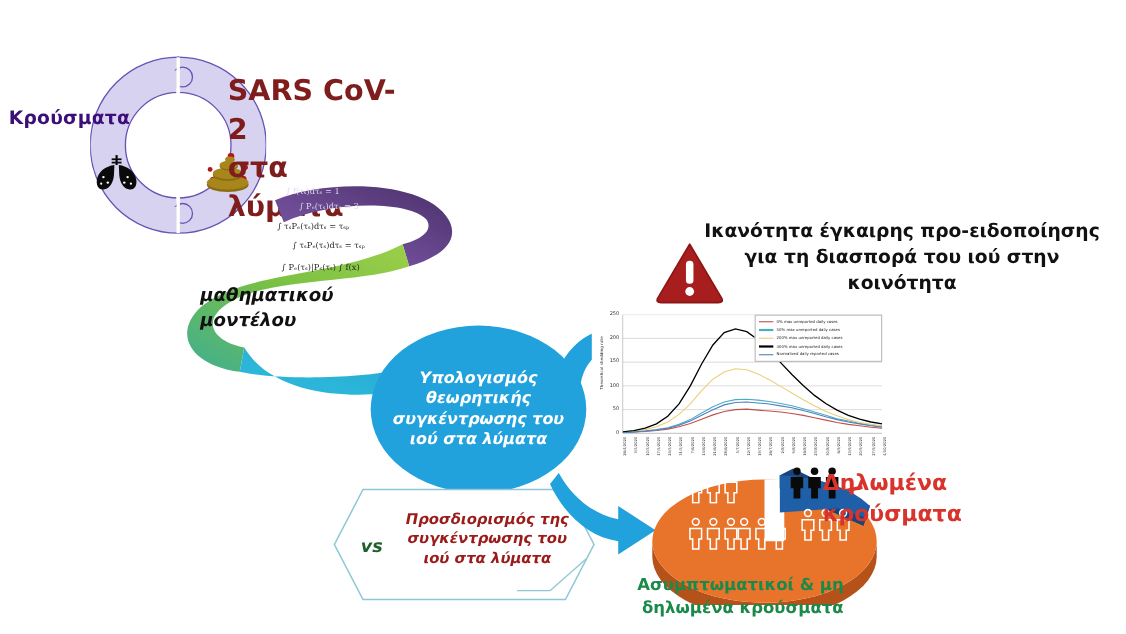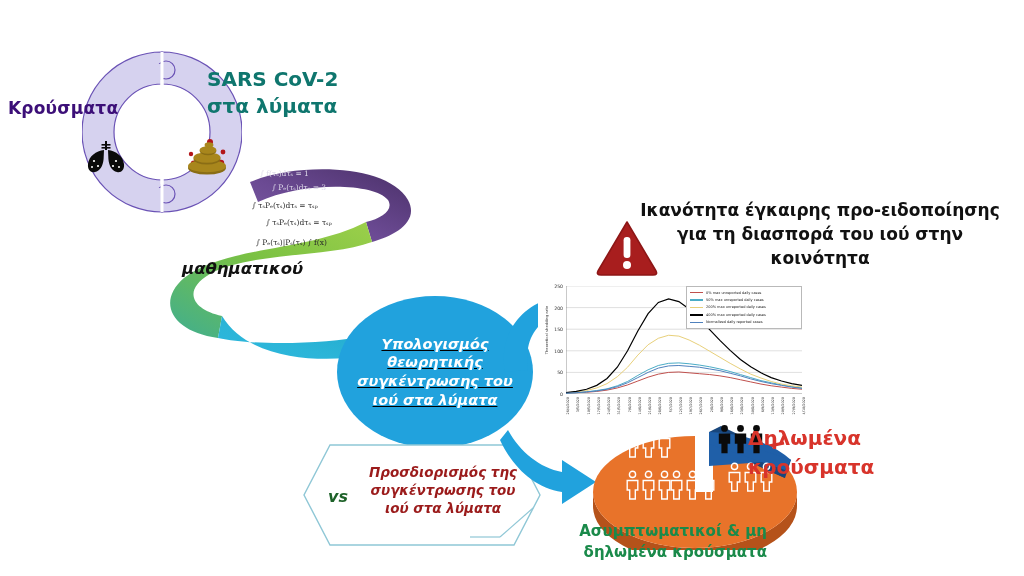--- a/index.html
+++ b/index.html
@@ -16,21 +16,21 @@
   .poop-icon  { position: absolute; left: 185px; top: 138px; width: 44px; height: 38px;
                 font-size: 34px; line-height: 1; }
 
   .lbl-krousmata {
     position: absolute; left: 8px; top: 98px; width: 150px; text-align: left;
     color: #3c0f78; font-weight: bold; font-size: 17px; letter-spacing: .2px;
     font-family: "DejaVu Sans", sans-serif;
   }
   .lbl-sars {
     position: absolute; left: 207px; top: 66px; width: 160px;
-    color: #0f766e; font-weight: bold; font-size: 20px; line-height: 1.35;
+    color: #7f1d1d; font-weight: bold; font-size: 26px; line-height: 1.35;
     font-family: "DejaVu Sans", sans-serif;
   }
 
   
   .ribbon { position: absolute; left: 158px; top: 160px; width: 270px; height: 200px; }
 
   .formula-block {
     position: absolute; left: 250px; top: 166px; width: 130px; height: 105px;
     pointer-events: none;
   }
@@ -44,21 +44,21 @@
   .lbl-anaptyxi {
     position: absolute; left: 182px; top: 258px; width: 150px;
     font-style: italic; font-weight: bold; font-size: 16.5px; line-height: 1.32;
     color: #111; font-family: "DejaVu Sans", sans-serif;
   }
 
   
   .ellipse-main {
     position: absolute; left: 337px; top: 296px; width: 196px; height: 152px;
     border-radius: 50%; background: #21a2dd;
-    display: flex; align-items: center; justify-content: center; text-decoration: underline;
+    display: flex; align-items: center; justify-content: center;
   }
   .ellipse-main .txt {
     color: #fff; font-style: italic; font-weight: bold; font-size: 14.5px;
     line-height: 1.28; text-align: center; padding: 0 14px;
     font-family: "DejaVu Sans", sans-serif;
   }
 
   
   .hexagon { position: absolute; left: 302px; top: 443px; width: 240px; height: 104px; }
   .hex-svg { position: absolute; inset: 0; }
@@ -226,20 +226,21 @@
   <div class="formula-block">
     <div class="formula-line f1">∫ f(τₛ)dτₛ = 1</div>
     <div class="formula-line f2">∫ Pₑ(τₛ)dτₛ = 3</div>
     <div class="formula-line f3">∫ τₛPₑ(τₛ)dτₛ = τₛₚ</div>
     <div class="formula-line f4">∫ τₛPₑ(τₛ)dτₛ = τₛₚ</div>
     <div class="formula-line f5">∫ Pₑ(τₛ)|Pₛ(τₛ) ∫ f(x)</div>
   </div>
 
   <div class="lbl-anaptyxi">
     <div>μαθηματικού</div>
+    <div>μοντέλου</div>
   </div>
 
   <div class="ellipse-main">
     <div class="txt">Υπολογισμός θεωρητικής συγκέντρωσης του ιού στα λύματα</div>
   </div>
 
   <div class="hexagon">
     <svg class="hex-svg" viewBox="0 0 240 104">
       <polygon points="28,2 212,2 238,52 212,102 28,102 2,52" fill="#ffffff" stroke="#8fc7d6" stroke-width="1.4"></polygon>
     </svg>

